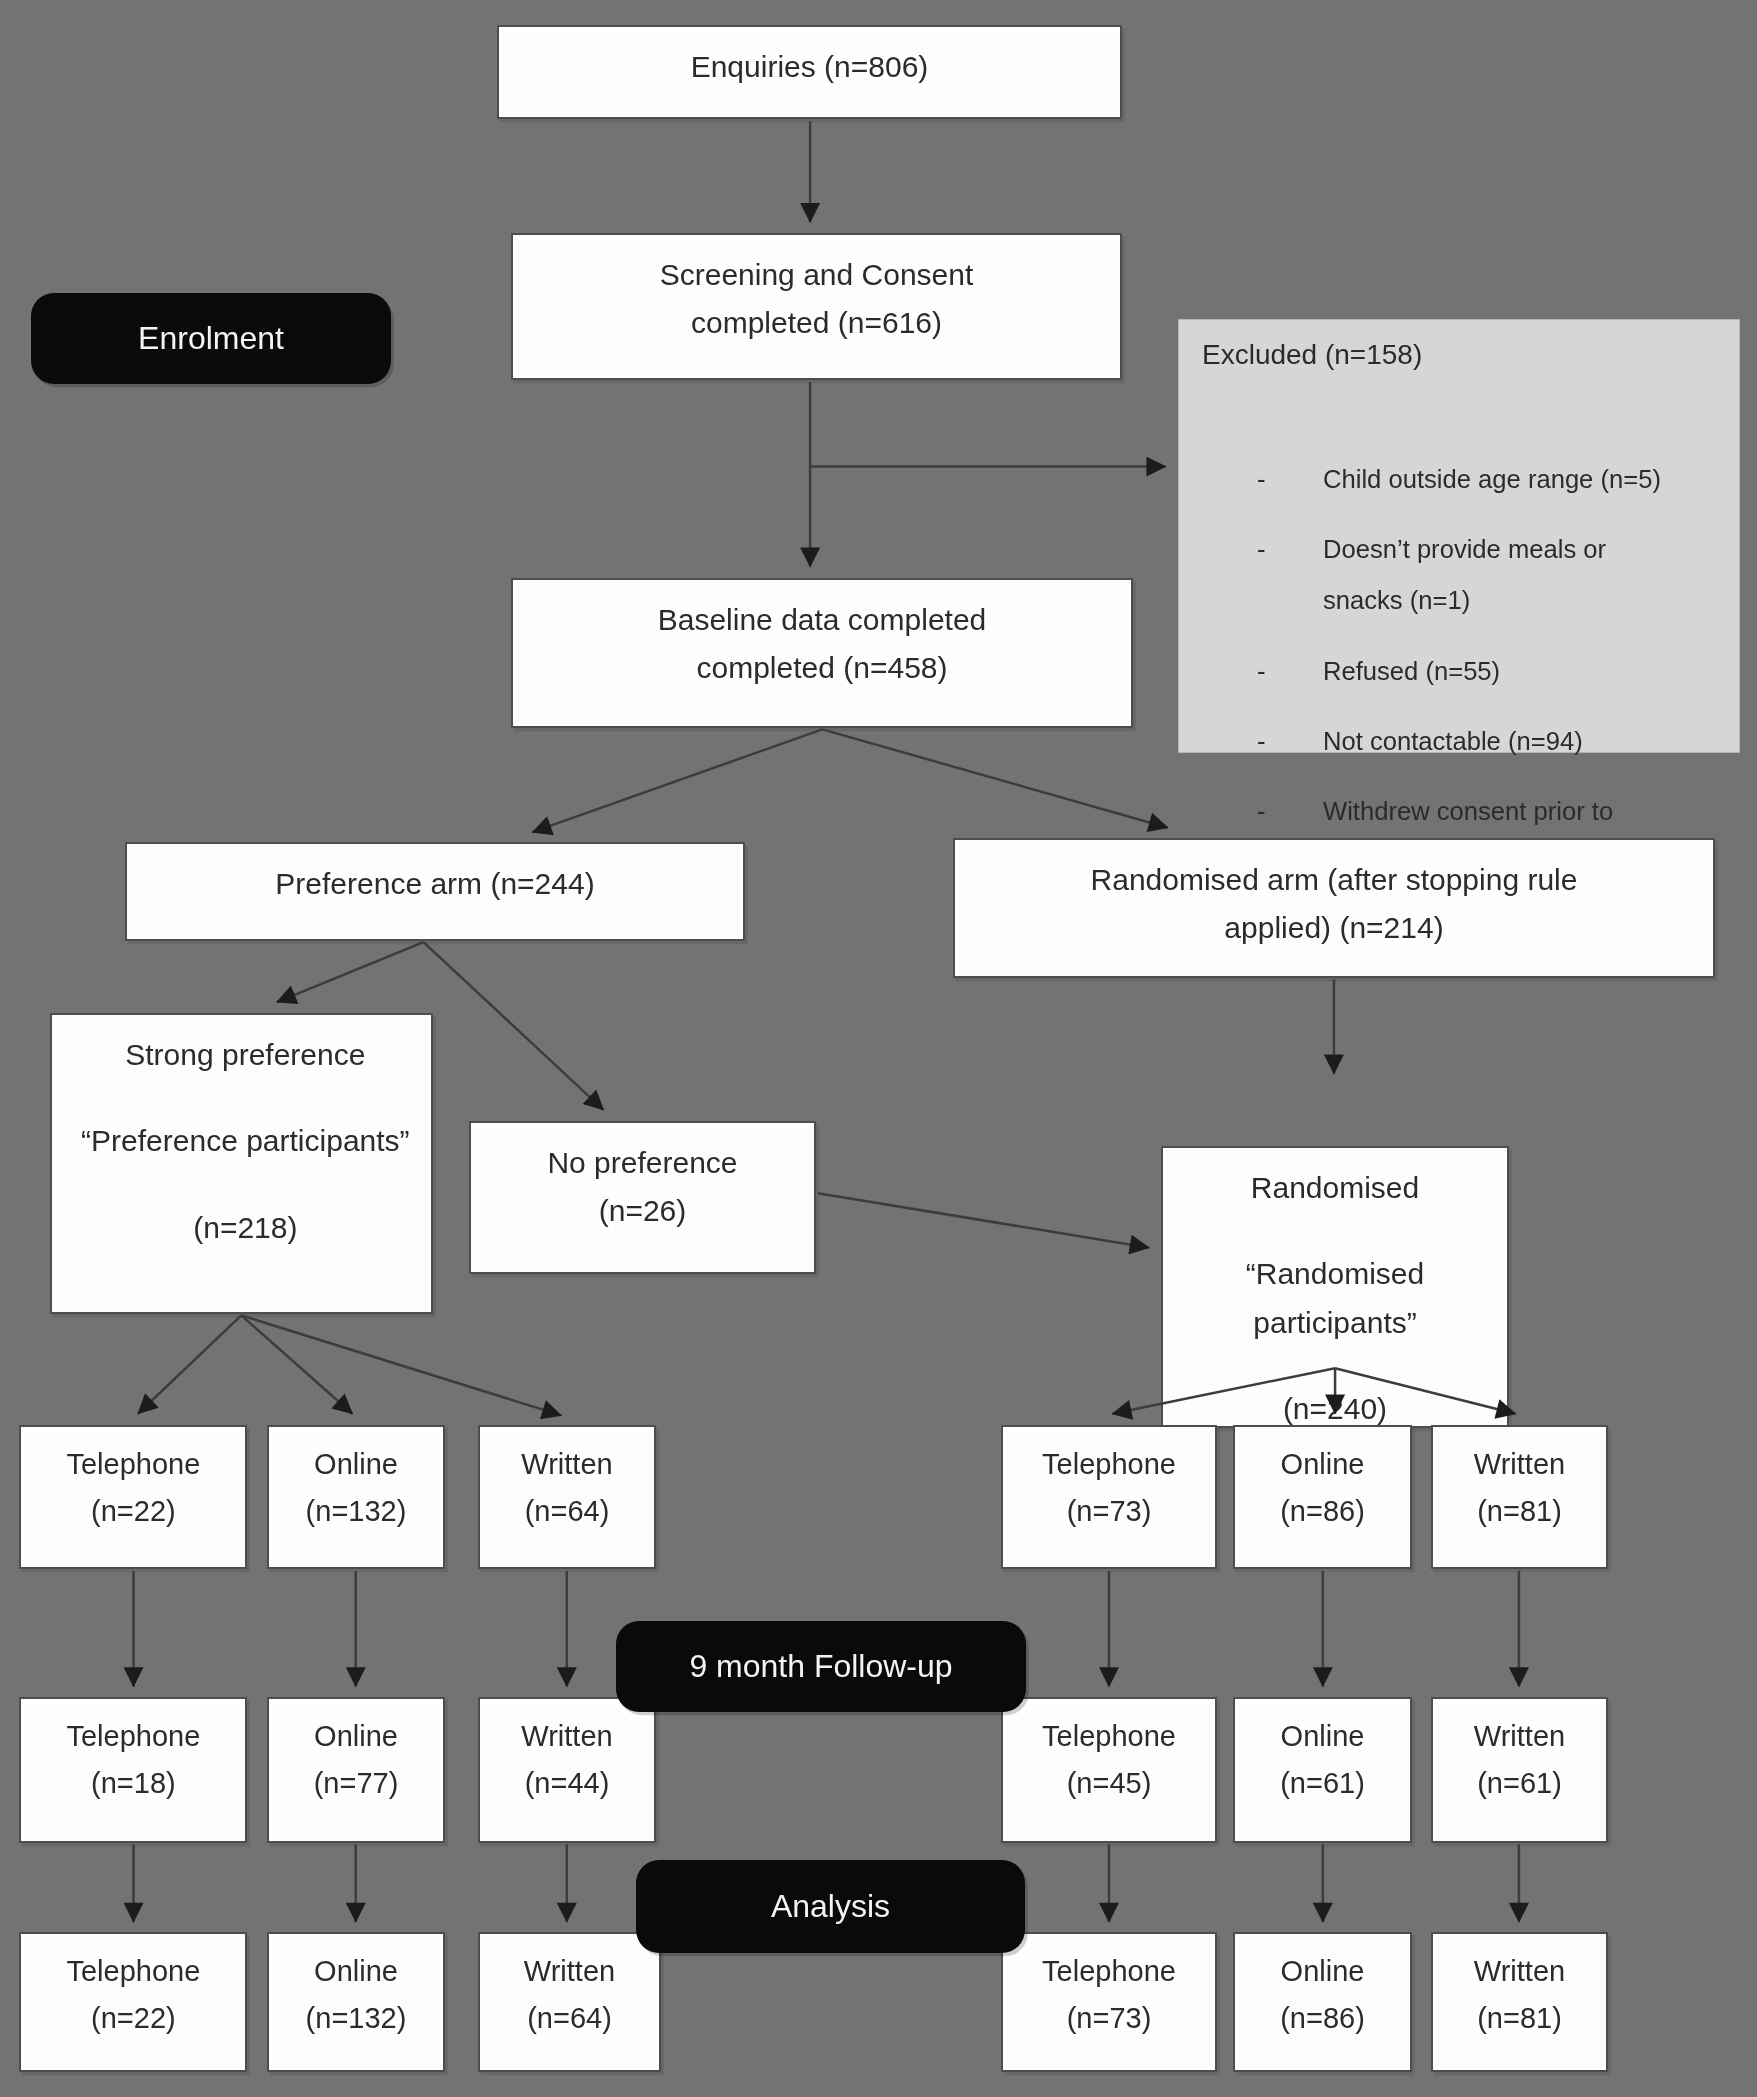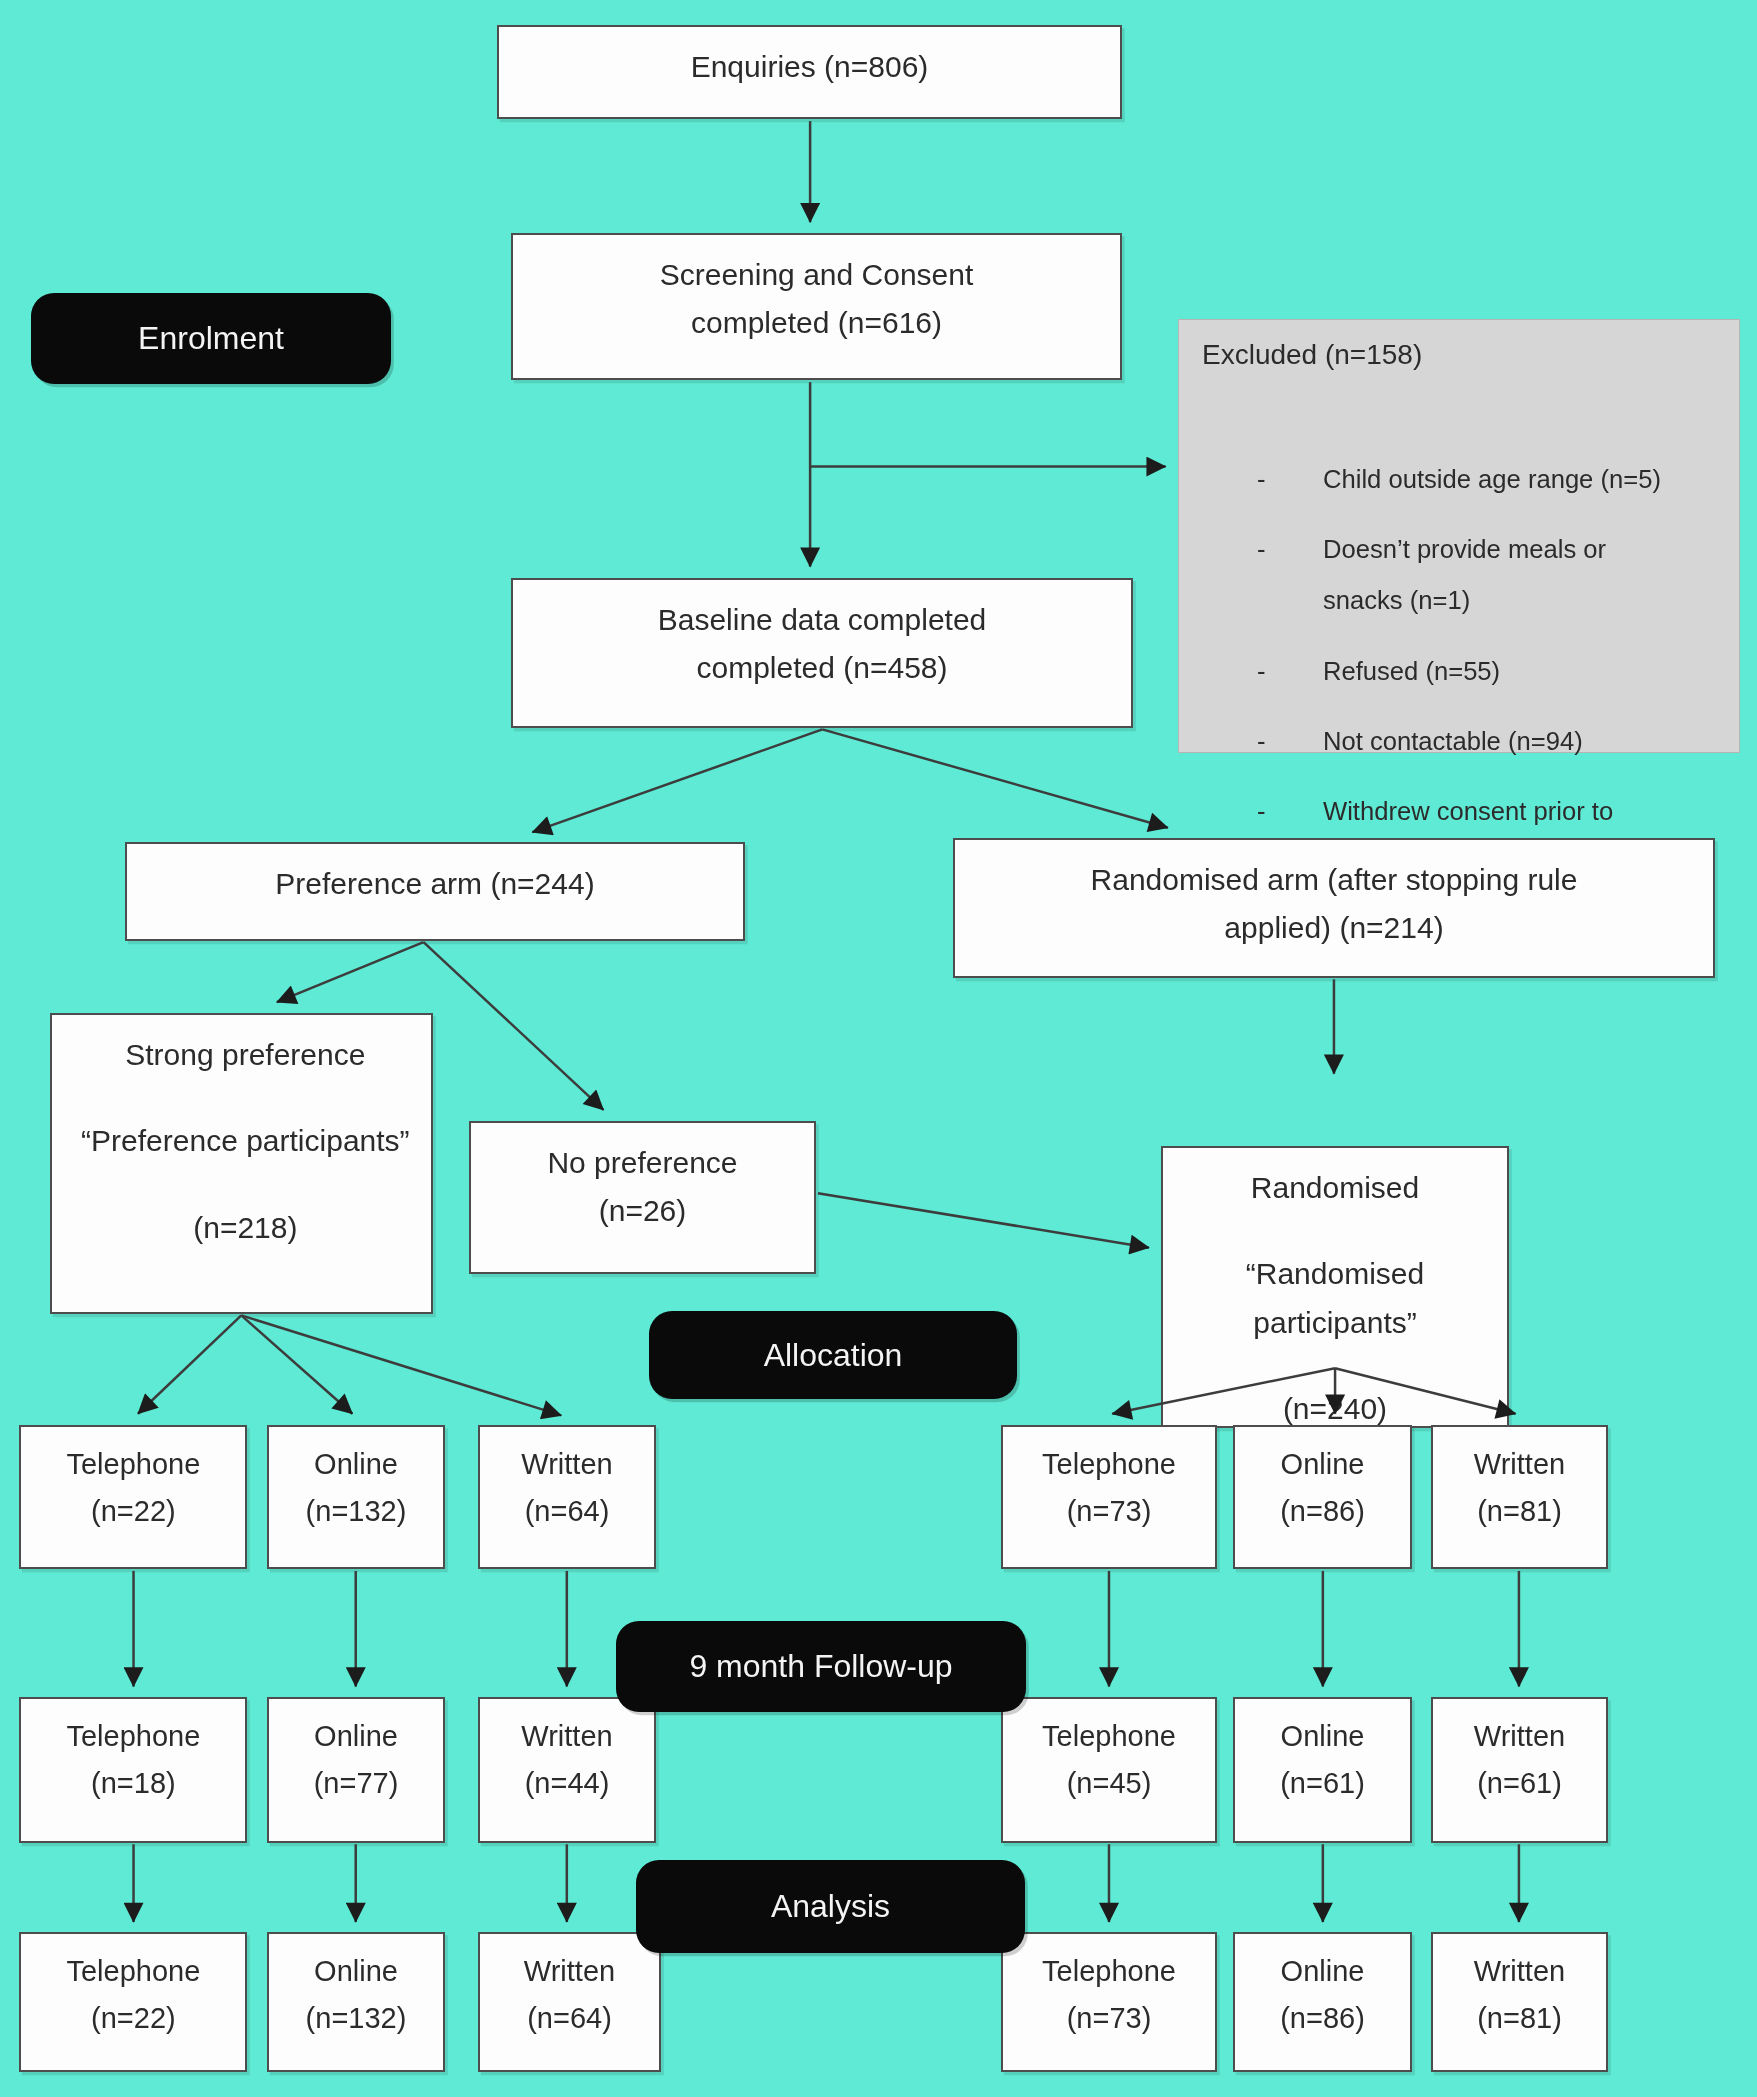--- a/index.html
+++ b/index.html
@@ -1,19 +1,19 @@
 <!DOCTYPE html>
 <html style="font-size:9px"><head>
 <meta charset="utf-8">
 <style>
   html,body{margin:0;padding:0;background:#ffffff;}
   #canvas{
     position:relative;
     width:1758px;height:2097px;
-    background:#5eead4;
+    background:#737373;
     font-family:"Liberation Sans", sans-serif;
     color:#2b2b2b;
     overflow:hidden;
   }
   .box{
     position:absolute;
     background:#fdfdfd;
     border:2.8px solid #4d4d4d;
     box-sizing:border-box;
     text-align:center;
@@ -248,23 +248,20 @@
       <line x1="1020" y1="3320" x2="1020" y2="3460" marker-end="url(#arr)"></line>
       <line x1="1996" y1="3320" x2="1996" y2="3460" marker-end="url(#arr)"></line>
       <line x1="2381" y1="3320" x2="2381" y2="3460" marker-end="url(#arr)"></line>
       <line x1="2734" y1="3320" x2="2734" y2="3460" marker-end="url(#arr)"></line>
     </g>
   </svg>
 
   <div class="stage" style="left:31px;top:293px;width:360px;height:91px;">
     <span>Enrolment</span>
   </div>
-  <div class="stage" style="left:649px;top:1311px;width:368px;height:88px;">
-    <span>Allocation</span>
-  </div>
   <div class="stage" style="left:616px;top:1621px;width:410px;height:91px;">
     <span>9 month Follow-up</span>
   </div>
   <div class="stage" style="left:636px;top:1860px;width:389px;height:93px;">
     <span>Analysis</span>
   </div>
 
 </div>
 
 

